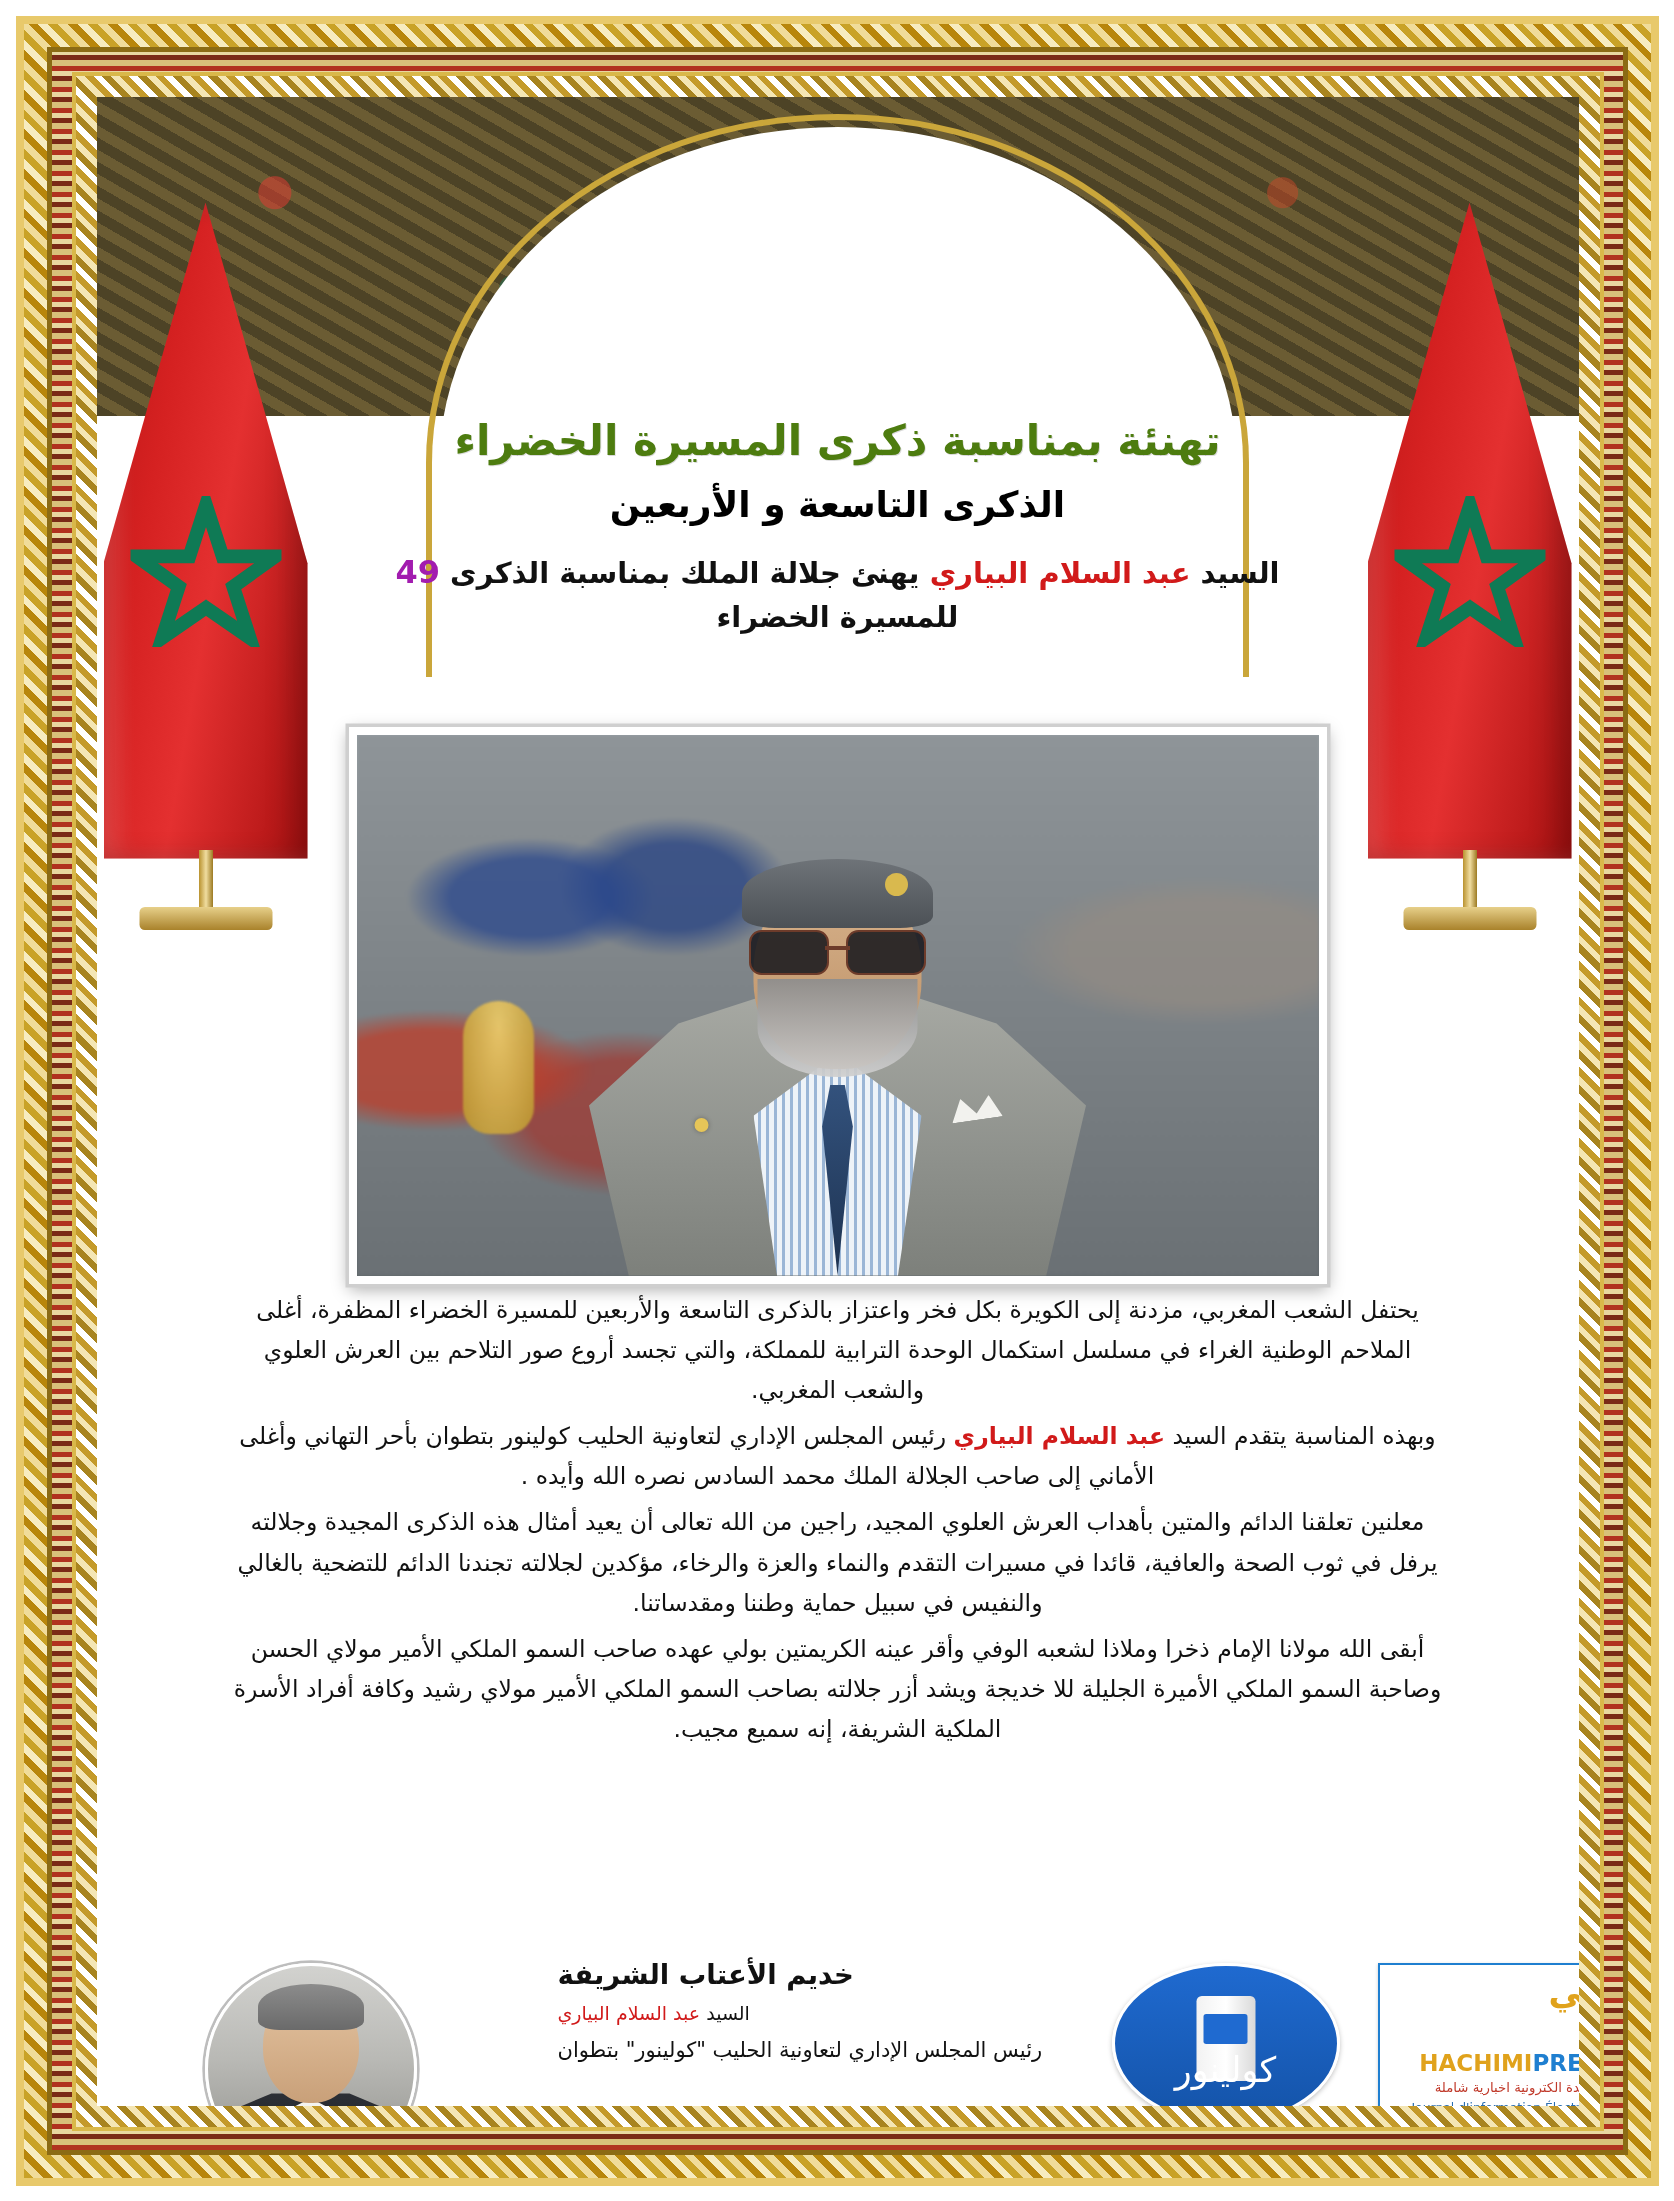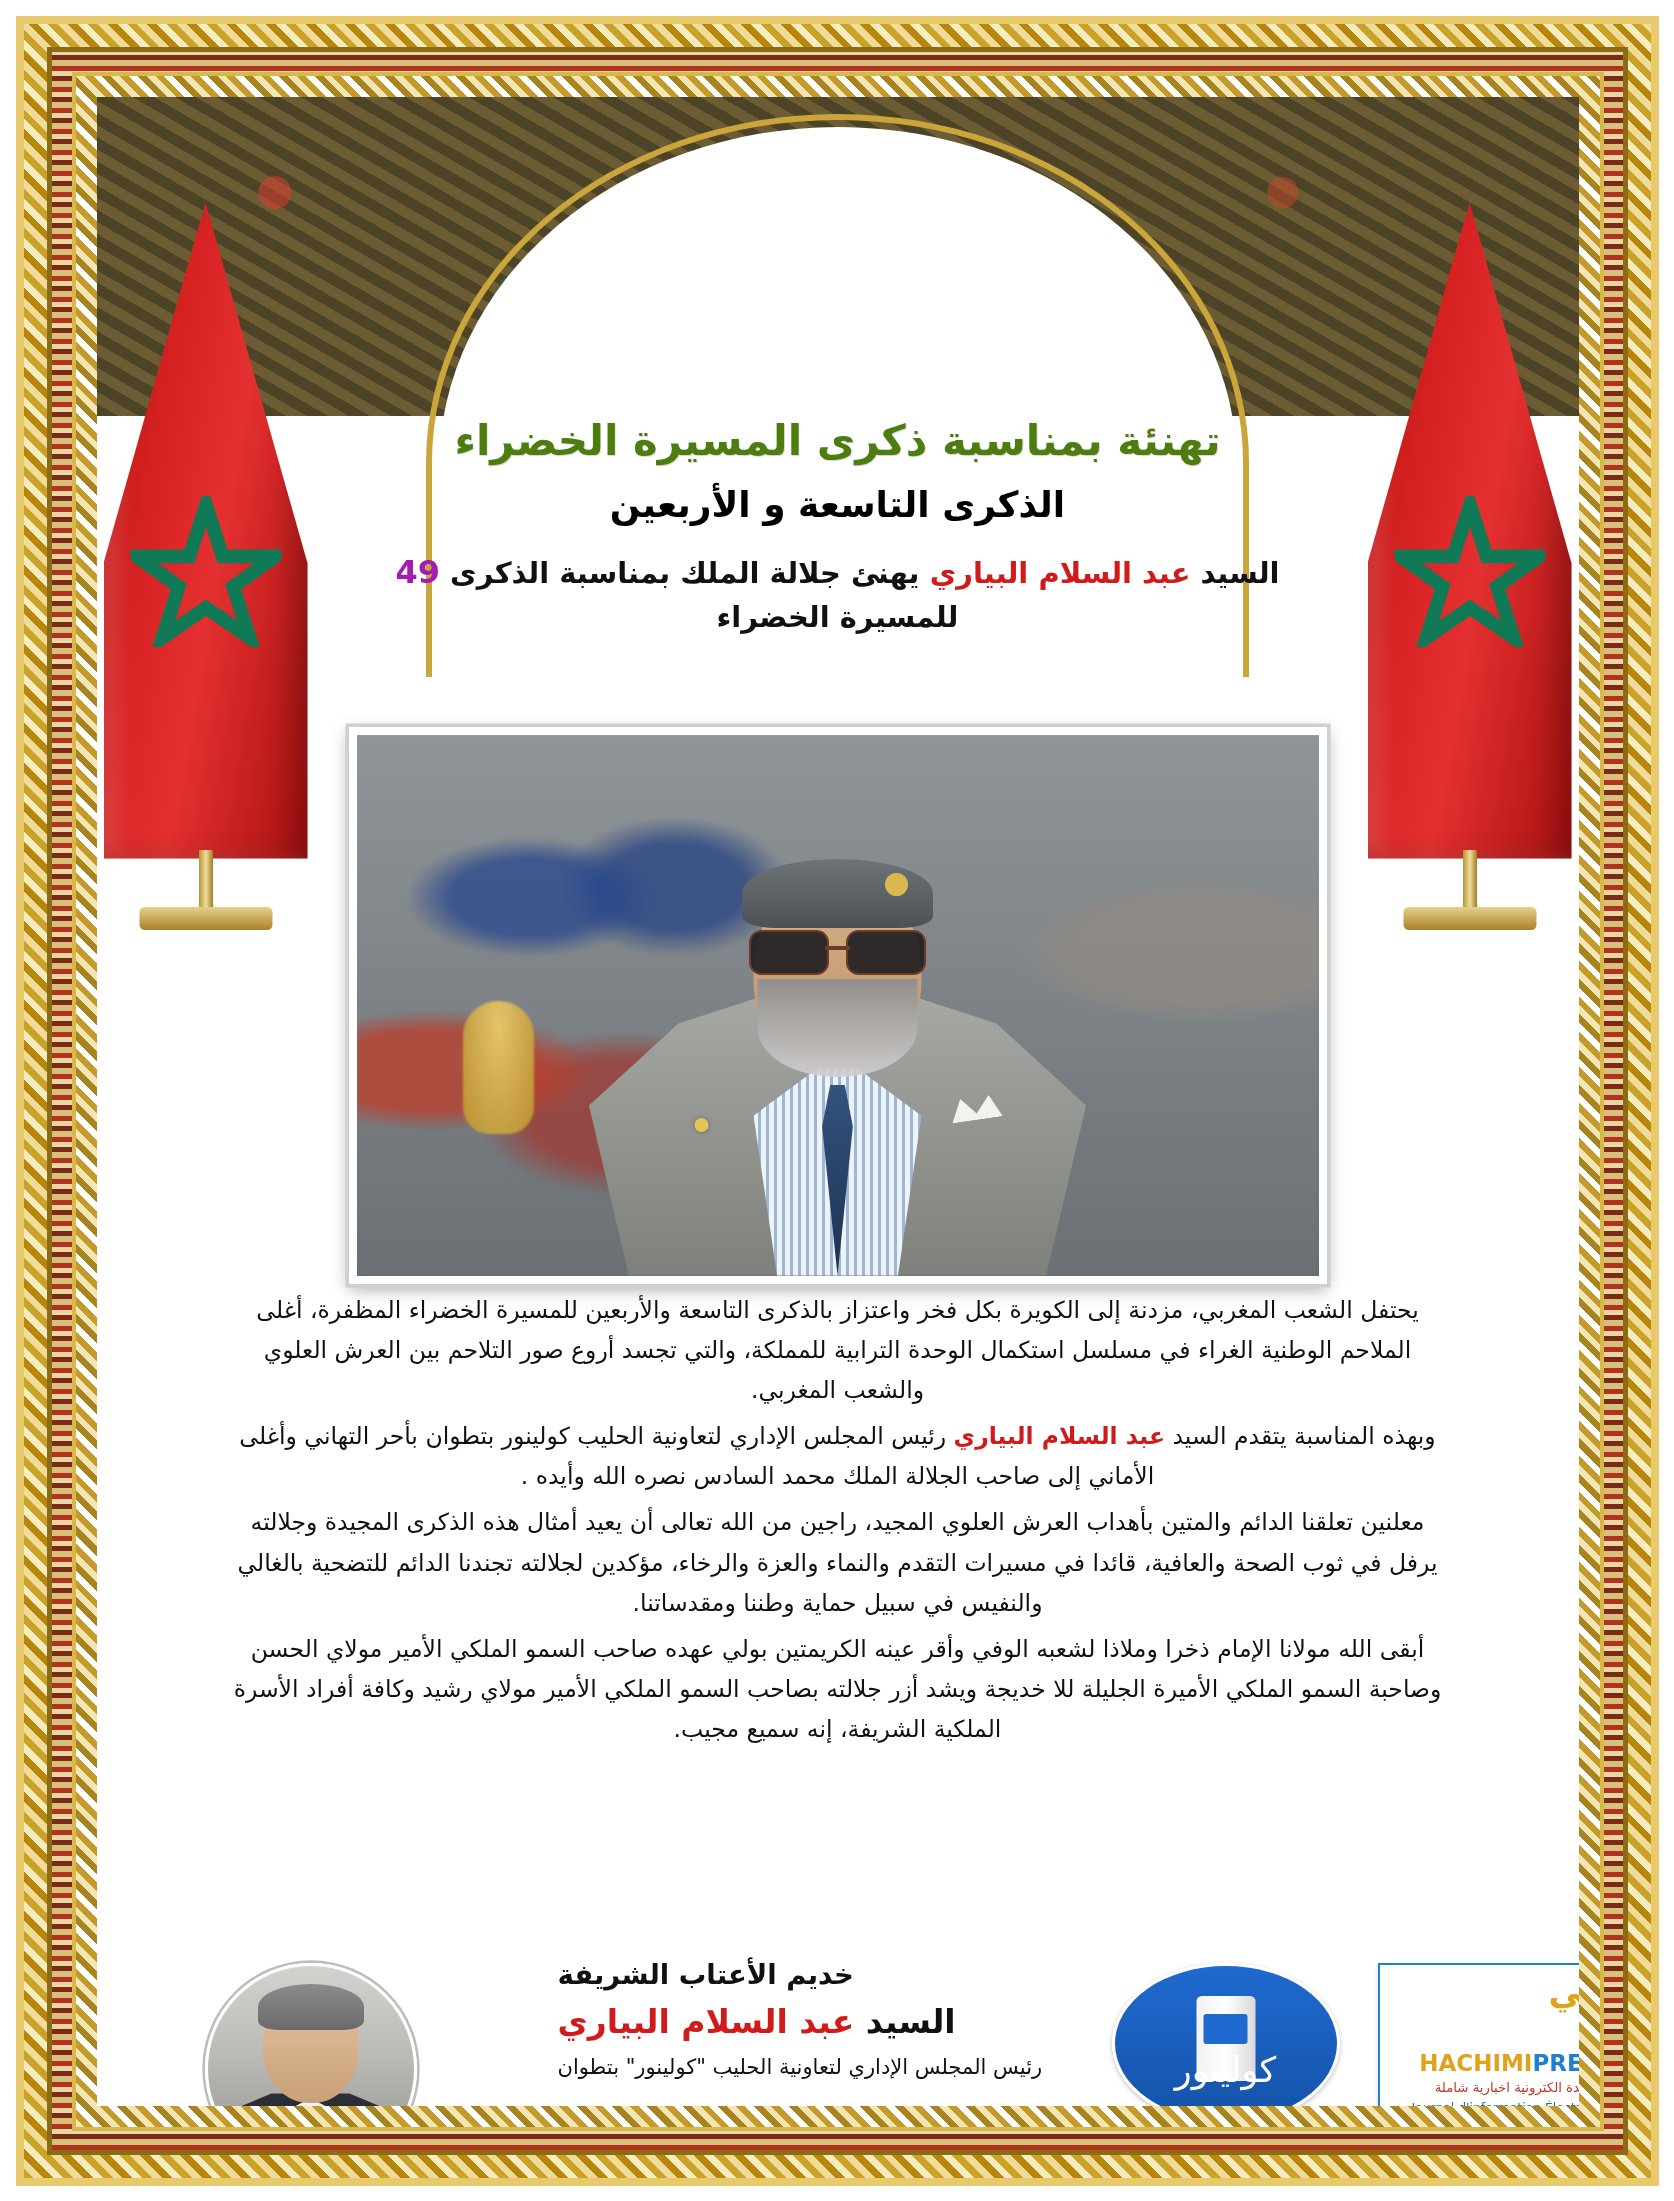--- a/index.html
+++ b/index.html
@@ -234,21 +234,21 @@
   }
   .sp-shirt{
     position:absolute;left:50%;bottom:0;transform:translateX(-50%);
     width:62px;height:74px;background:#f3f3f0;
     clip-path:polygon(50% 0, 100% 22%, 80% 100%, 20% 100%, 0 22%);
   }
   .sig-text{
     position:absolute;left:461px;width:497px;top:12px;text-align:left;color:#111;
   }
   .sig-text .l1{font-size:27.5px;font-weight:bold;margin-bottom:12.4px;}
-  .sig-text .l2{font-size:33px;font-weight:bold;margin-bottom:14px;}
+  .sig-text .l2{font-size:19px;font-weight:normal;margin-bottom:14px;}
   .sig-text .l2 .red{color:#d11a1a;}
   .sig-text .l3{font-size:21px;}
   
   .logo-colainord{
     position:absolute;left:1015px;top:1858px;width:222px;height:222px;
   }
   .lc-oval{
     position:absolute;left:0;top:8.9px;width:222px;height:155px;border-radius:50%;
     background:linear-gradient(180deg,#1c63c4 0%,#1553ae 60%,#0f4punch 100%);
     background:linear-gradient(180deg,#1f6ad0 0%,#1453a8 100%);

